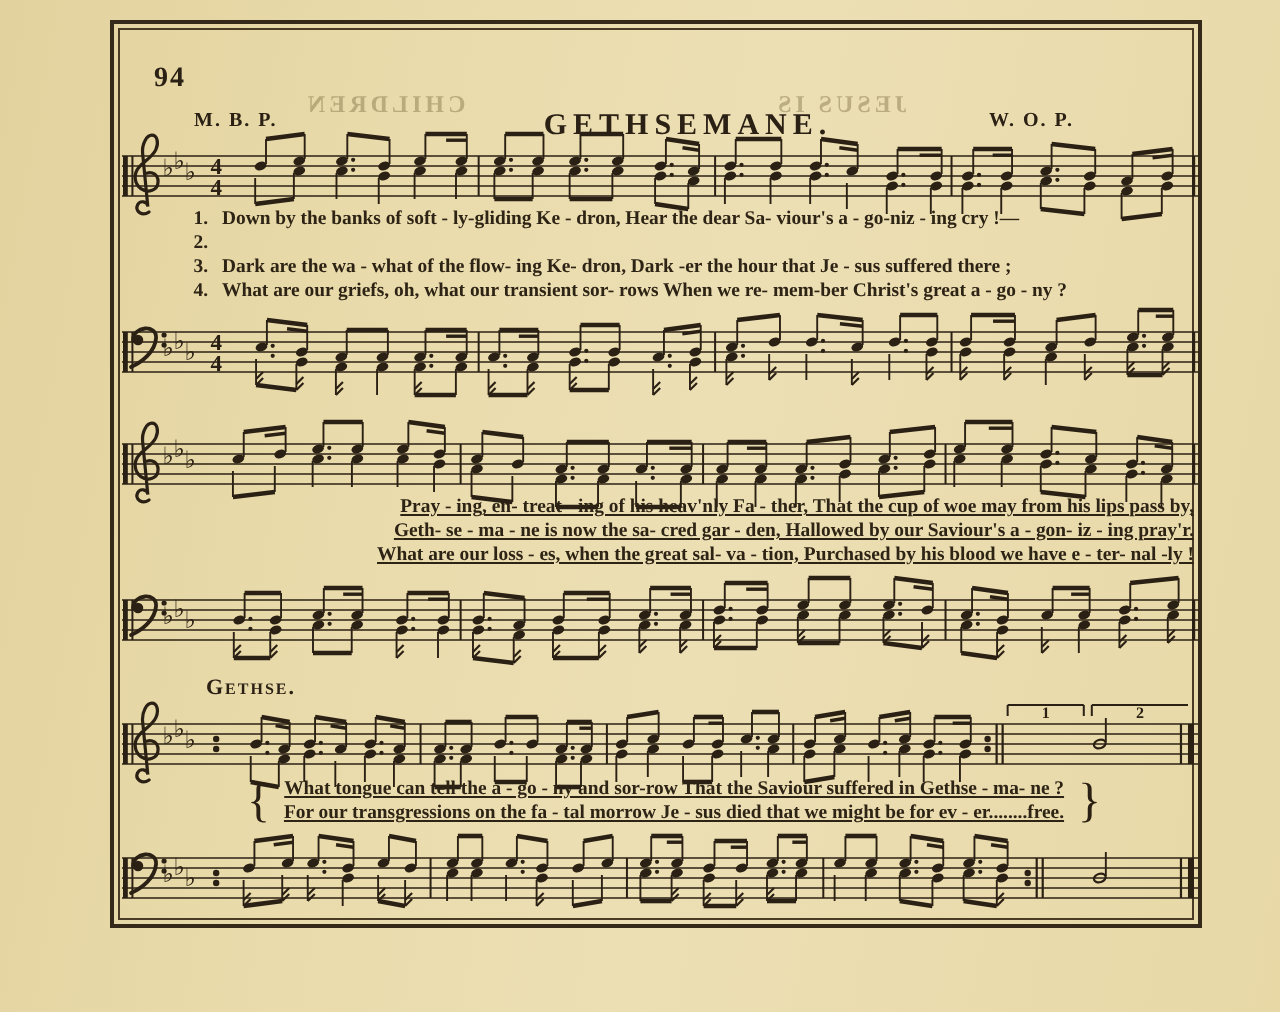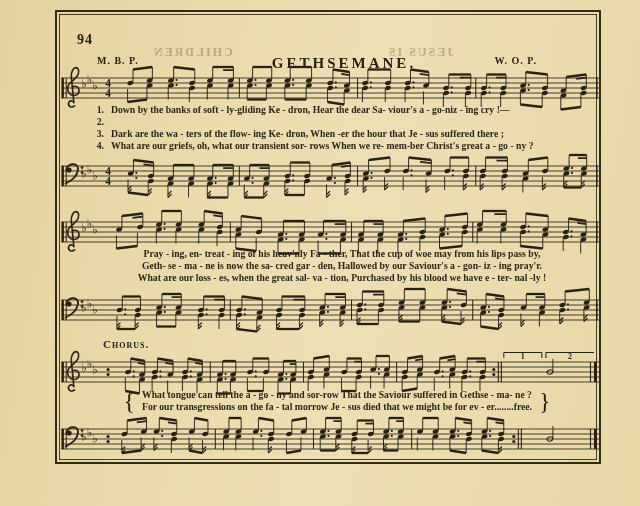--- a/index.html
+++ b/index.html
@@ -43,21 +43,21 @@
   .attr.l{left:40px;}
   .attr.r{right:62px;}
   .staff-svg{position:absolute;left:4px;width:538px;height:48px;}
   .lyrics{
     position:absolute;left:30px;width:510px;
     color:#2e2415;font-weight:bold;font-size:9.7px;line-height:11.9px;
     white-space:nowrap;
   }
   .verse-row{display:flex;}
   .vnum{width:17px;text-align:right;margin-right:7px;flex:0 0 auto;}
-  .center-line{text-align:center;}
+  .center-line{text-align:right;text-decoration:underline;}
   .chorus-label{
     position:absolute;left:46px;top:326px;
     font-size:11px;font-weight:bold;color:#2b2014;
     font-variant:small-caps;letter-spacing:1px;
   }
   .chorus-wrap{
     position:absolute;left:20px;top:377px;width:520px;
     display:flex;align-items:center;justify-content:center;gap:7px;
     color:#2e2415;font-weight:bold;font-size:9.7px;line-height:12px;white-space:nowrap;
   }
@@ -239,21 +239,21 @@
     <div class="lyrics" style="top:92px">
       <div class="verse-row">
         <span class="vnum">1.</span>
         <span>Down by the banks of soft - ly-gliding Ke - dron, Hear the dear Sa- viour's a - go-niz - ing cry !—</span>
       </div>
       <div class="verse-row">
         <span class="vnum">2.</span>
       </div>
       <div class="verse-row">
         <span class="vnum">3.</span>
-        <span>Dark are the wa - ters of the flow- ing Ke- dron, When -er the hour that Je - sus suffered there ;</span>
+        <span>Dark are the wa - what of the flow- ing Ke- dron, Dark -er the hour that Je - sus suffered there ;</span>
       </div>
       <div class="verse-row">
         <span class="vnum">4.</span>
         <span>What are our griefs, oh, what our transient sor- rows When we re- mem-ber Christ's great a - go - ny ?</span>
       </div>
     </div>
 
     <svg class="staff-svg" style="top:140px" viewBox="0 0 537 48" preserveAspectRatio="none">
         <line x1="0" y1="14" x2="537" y2="14" stroke="#2b2014" stroke-width="0.85"></line>
         <line x1="0" y1="19" x2="537" y2="19" stroke="#2b2014" stroke-width="0.85"></line>
@@ -783,21 +783,21 @@
         <line x1="521.925994922419" y1="32.5" x2="525.425994922419" y2="29" stroke="#2b2014" stroke-width="1.1"></line>
         <line x1="424.2458686368288" y1="8" x2="442.13265066185625" y2="10.5" stroke="#2b2014" stroke-width="2.3"></line>
         <line x1="433.18925964934255" y1="12.35" x2="442.13265066185625" y2="13.6" stroke="#2b2014" stroke-width="1.7"></line>
         <line x1="418.8458686368288" y1="40.5" x2="436.73265066185627" y2="43" stroke="#2b2014" stroke-width="2.3"></line>
         <line x1="464.43785228847423" y1="8" x2="482.9192905427978" y2="8" stroke="#2b2014" stroke-width="2.3"></line>
         <line x1="473.678571415636" y1="11.1" x2="482.9192905427978" y2="11.1" stroke="#2b2014" stroke-width="1.7"></line>
         <line x1="503.18331394199436" y1="5.5" x2="527.3259949224191" y2="3" stroke="#2b2014" stroke-width="2.3"></line>
         <line x1="534.8" y1="14" x2="534.8" y2="34" stroke="#2b2014" stroke-width="1.6"></line>
       </svg>
 
-    <span class="chorus-label">Chorus.</span>
+    <span class="chorus-label">Gethse.</span>
 
     <svg class="staff-svg" style="top:336px" viewBox="0 0 537 48" preserveAspectRatio="none">
         <line x1="0" y1="14" x2="537" y2="14" stroke="#2b2014" stroke-width="0.85"></line>
         <line x1="0" y1="19" x2="537" y2="19" stroke="#2b2014" stroke-width="0.85"></line>
         <line x1="0" y1="24" x2="537" y2="24" stroke="#2b2014" stroke-width="0.85"></line>
         <line x1="0" y1="29" x2="537" y2="29" stroke="#2b2014" stroke-width="0.85"></line>
         <line x1="0" y1="34" x2="537" y2="34" stroke="#2b2014" stroke-width="0.85"></line>
         <rect x="0.5" y="14" width="2.4" height="20" fill="#2b2014"></rect>
         <line x1="5.2" y1="14" x2="5.2" y2="34" stroke="#2b2014" stroke-width="1"></line>
         <path d="M13.5,42 c-3.5,2.5 -7.2,-0.5 -5.7,-3.6 c1.2,-2.4 4.9,-1.8 5.1,0.9 l-2.6,-26.5 c-0.5,-5 2.1,-9.2 4.6,-9.2 c2.6,0 3.6,3.6 2,7.2 c-1.5,3.4 -6,6 -8.6,9 c-2.5,3 -2.4,8 1.1,10.5 c3.6,2.5 8.6,0.9 8.6,-3.6 c0,-3.6 -3.1,-5.1 -5.7,-4.1" fill="none" stroke="#2b2014" stroke-width="1.6" stroke-linecap="round"></path>

